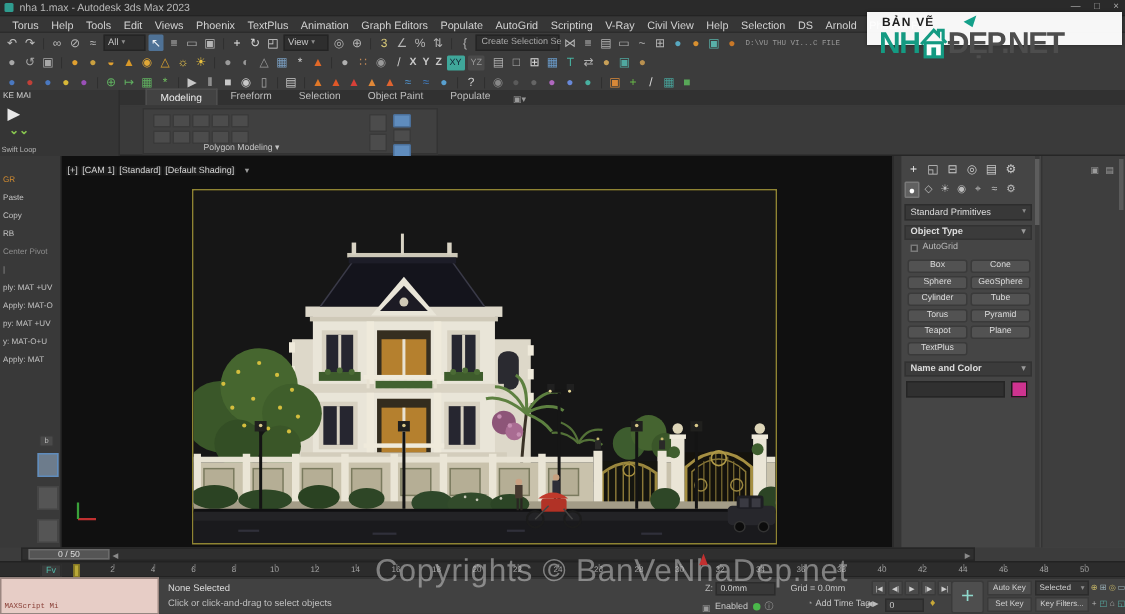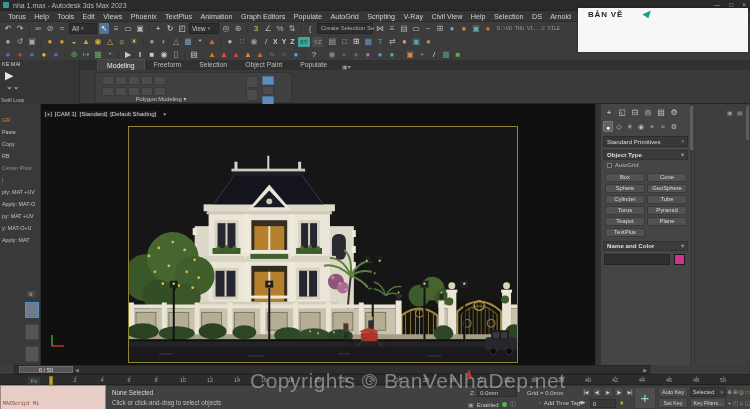--- a/index.html
+++ b/index.html
@@ -107,21 +107,21 @@
 .pb-sm{position:absolute;left:578px;top:13px;font-size:5px;color:#bbb}
 .fr-field{position:absolute;left:590px;top:13px;width:26px;height:9px;background:#383838;border:1px solid #2c2c2c;font-size:5.8px;color:#cfcfcf;line-height:8px;padding:0 2px}
 .key-ic{position:absolute;left:620px;top:13px;font-size:7px;color:#c8a838}
 .bigplus{position:absolute;left:634px;top:1px;width:22px;height:22px;background:#4e4e4e;border:1px solid #3a3a3a;border-radius:2px;font-size:15px;color:#8fd8cc;text-align:center;line-height:20px}
 .ak-btn{position:absolute;width:30px;height:10px;background:#4d4d4d;border:1px solid #3a3a3a;font-size:5.4px;color:#d2d2d2;text-align:center;line-height:9px;border-radius:1px}
 .sel-dd{position:absolute;left:690px;top:1px;width:36px;height:10px;background:#383838;border:1px solid #2c2c2c;font-size:5.4px;color:#cfcfcf;line-height:8px;padding:0 2px;display:flex;justify-content:space-between;align-items:center}
 .kf-btn{position:absolute;left:690px;top:12px;width:36px;height:10px;background:#4d4d4d;border:1px solid #3a3a3a;font-size:5.2px;color:#d2d2d2;text-align:center;line-height:9px}
 .navcl{position:absolute;left:727px;top:1px;width:23px;display:flex;flex-wrap:wrap;gap:1px}
 .nav-ic{width:5px;height:10px;font-size:5.5px;line-height:10px;text-align:center}
 
-.logo{position:absolute;left:578px;top:8px;width:170px;height:44px;background:rgba(255,255,255,.96);z-index:70;box-shadow:0 0 2px rgba(0,0,0,.4)}
+.logo{position:absolute;left:578px;top:8px;width:170px;height:22px;background:rgba(255,255,255,.96);z-index:70;box-shadow:0 0 2px rgba(0,0,0,.4)}
 .logo-top{position:absolute;left:10px;top:2px;font-size:8px;font-weight:bold;color:#1f1f1f;letter-spacing:.8px}
 .logo-tri{position:absolute;left:66px;top:1px;width:0;height:0;border-left:5px solid transparent;border-right:2px solid transparent;border-bottom:8px solid #14a08a;transform:rotate(32deg)}
 .logo-big{position:absolute;left:8px;top:9px;display:flex;align-items:flex-end}
 .logo-teal{font-size:20px;font-weight:bold;color:#149a82;letter-spacing:-1px;line-height:22px}
 .logo-dark{font-size:20px;font-weight:bold;color:#4d4d4d;letter-spacing:-1px;line-height:22px}
 .copyright{position:absolute;left:250px;top:369px;font-size:21px;color:rgba(208,208,208,.52);z-index:60;white-space:nowrap;letter-spacing:.5px}
 .red-mark{position:absolute;left:466px;top:369px;width:6px;height:8px;background:#c23030;clip-path:polygon(0 100%,50% 0,100% 100%);z-index:61}
 </style>
 </head>
 <body>
@@ -805,16 +805,25 @@
       <span class="nav-ic" style="color: rgb(184, 184, 184);">+</span>
       <span class="nav-ic" style="color: rgb(88, 176, 168);">◰</span>
       <span class="nav-ic" style="color: rgb(184, 184, 184);">⌂</span>
       <span class="nav-ic" style="color: rgb(88, 176, 168);">◱</span>
   </div>
 </div>
 
 <div class="logo">
   <div class="logo-top">BẢN VẼ</div>
   <div class="logo-tri"></div>
+  <div class="logo-big">
+    <span class="logo-teal">NH</span>
+    <svg width="21" height="23" viewBox="0 0 20 22" style="margin:0 -1px">
+      <path d="M2 12 L10 3 L13 6 L13 3 L16 3 L16 9 L18 11" fill="none" stroke="#149a82" stroke-width="2"></path>
+      <rect x="4.5" y="11" width="11" height="9" fill="#ffffff" stroke="#149a82" stroke-width="2"></rect>
+      <rect x="8.5" y="14" width="3" height="6" fill="#149a82"></rect>
+    </svg>
+    <span class="logo-dark">ĐẸP.NET</span>
+  </div>
 </div>
 
 <div class="copyright">Copyrights © BanVeNhaDep.net</div>
 <div class="red-mark"></div>
 
 </body></html>

